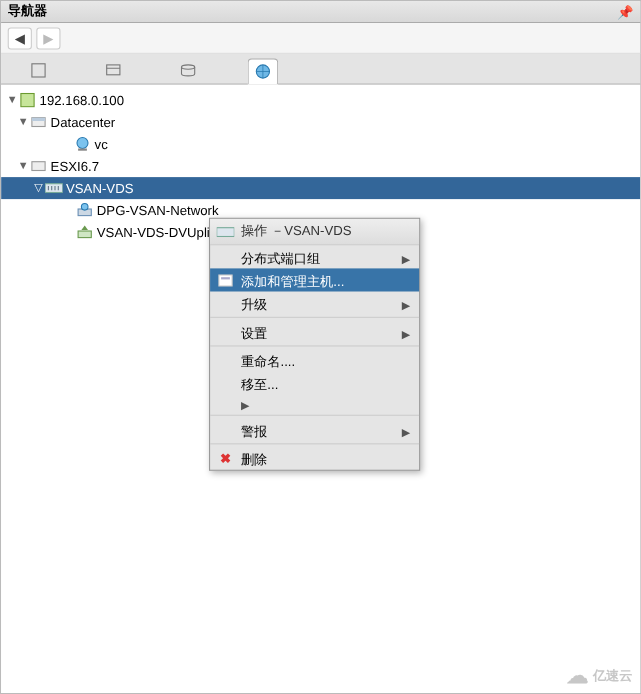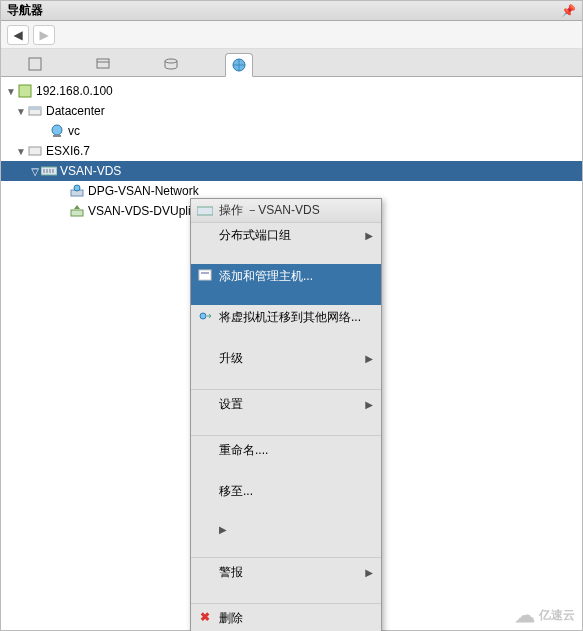--- a/index.html
+++ b/index.html
@@ -11,24 +11,24 @@
   .navbtn { width:22px; height:20px; background:#fff; border:1px solid #ccc; border-radius:3px; display:flex; align-items:center; justify-content:center; color:#444;}
   .navbtn.disabled { color:#bbb; }
   .tabs { height:28px; display:flex; align-items:flex-end; background:#e4e4e4; border-bottom:1px solid #aaa; padding:0 20px; gap:40px;}
   .tab { width:28px; height:24px; display:flex; align-items:center; justify-content:center; }
   .tab.active { background:#fff; border:1px solid #aaa; border-bottom:1px solid #fff; border-radius:4px 4px 0 0; margin-bottom:-1px;}
   .tree { flex:1; background:#fff; overflow:auto; padding:4px 0; position:relative;}
   .node { display:flex; align-items:center; height:20px; padding-left:4px; white-space:nowrap; }
   .node .tw { width:12px; text-align:center; color:#666; font-size:10px;}
   .node .ic { width:16px; height:16px; display:flex; align-items:center; justify-content:center; margin-right:3px;}
   .node.selected { background:#336699; color:#fff; }
-  .indent1{padding-left:14px;} .indent2{padding-left:28px;} .indent3{padding-left:36px;} .indent4{padding-left:56px;}
+  .indent1{padding-left:14px;} .indent2{padding-left:28px;} .indent3{padding-left:54px;} .indent4{padding-left:56px;}
   .ctxmenu { position:absolute; left:190px; top:198px; width:192px; background:#e5e5e5; border:1px solid #999; box-shadow:2px 2px 6px rgba(0,0,0,.3); }
   .ctxhdr { background:linear-gradient(#eee,#ddd); border-bottom:1px solid #ccc; padding:3px 6px; display:flex; align-items:center; gap:6px; color:#333;}
-  .ctxitem { padding:4px 8px 20px 28px; display:flex; align-items:center; justify-content:space-between; position:relative;}
+  .ctxitem { padding:4px 8px 0 28px; display:flex; align-items:center; justify-content:space-between; position:relative;}
   .ctxitem .arw { color:#555; font-size:10px;}
   .ctxitem .mic { position:absolute; left:6px; top:3px; width:16px; height:16px; display:flex; align-items:center; justify-content:center;}
   .ctxitem.hover { background:#3874a8; color:#fff; }
   .sep { height:1px; background:#ccc; margin:2px 0; }
   .footer-logo { position:absolute; right:8px; bottom:4px; color:#c7c7c7; font-size:14px; display:flex; align-items:center; gap:4px; font-weight:bold;}
   .footer-logo .cloud { font-size:20px; }
   svg { display:block; }
 </style>
 </head>
 <body>
@@ -161,29 +161,20 @@
   <div class="ctxitem hover">
     <span class="mic">
       <svg width="14" height="14">
           <rect x="1" y="2" width="12" height="10" fill="#fff" stroke="#ccc"></rect>
           <rect x="3" y="4" width="8" height="2" fill="#aac"></rect>
         </svg>
     </span>
     <span>添加和管理主机...</span>
   </div>
   <div class="ctxitem">
-    <span class="mic">
-      <svg width="14" height="14">
-          <circle cx="5" cy="7" r="3" fill="#7cc3ee" stroke="#2a7ab0"></circle>
-          <path d="M9 7h4m-2 -2l2 2-2 2" fill="none" stroke="#4a8"></path>
-        </svg>
-    </span>
-    <span>将虚拟机迁移到其他网络...</span>
-  </div>
-  <div class="ctxitem">
     <span>升级</span>
     <span class="arw">▶</span>
   </div>
   <div class="sep"></div>
   <div class="ctxitem">
     <span>设置</span>
     <span class="arw">▶</span>
   </div>
   <div class="sep"></div>
   <div class="ctxitem">

